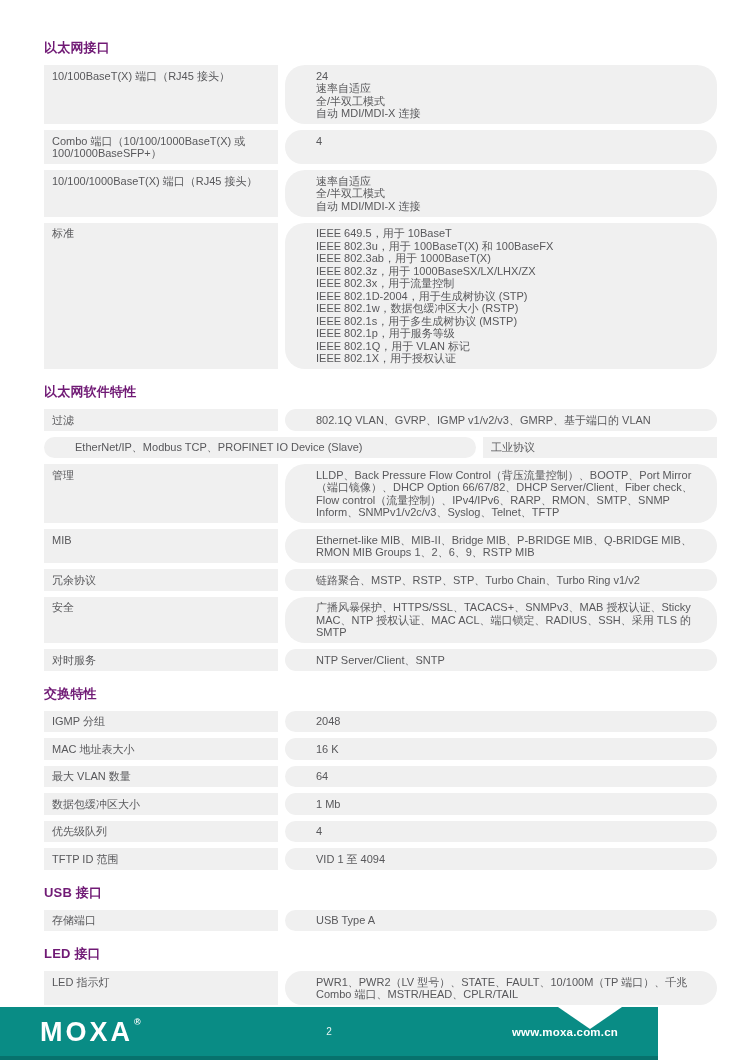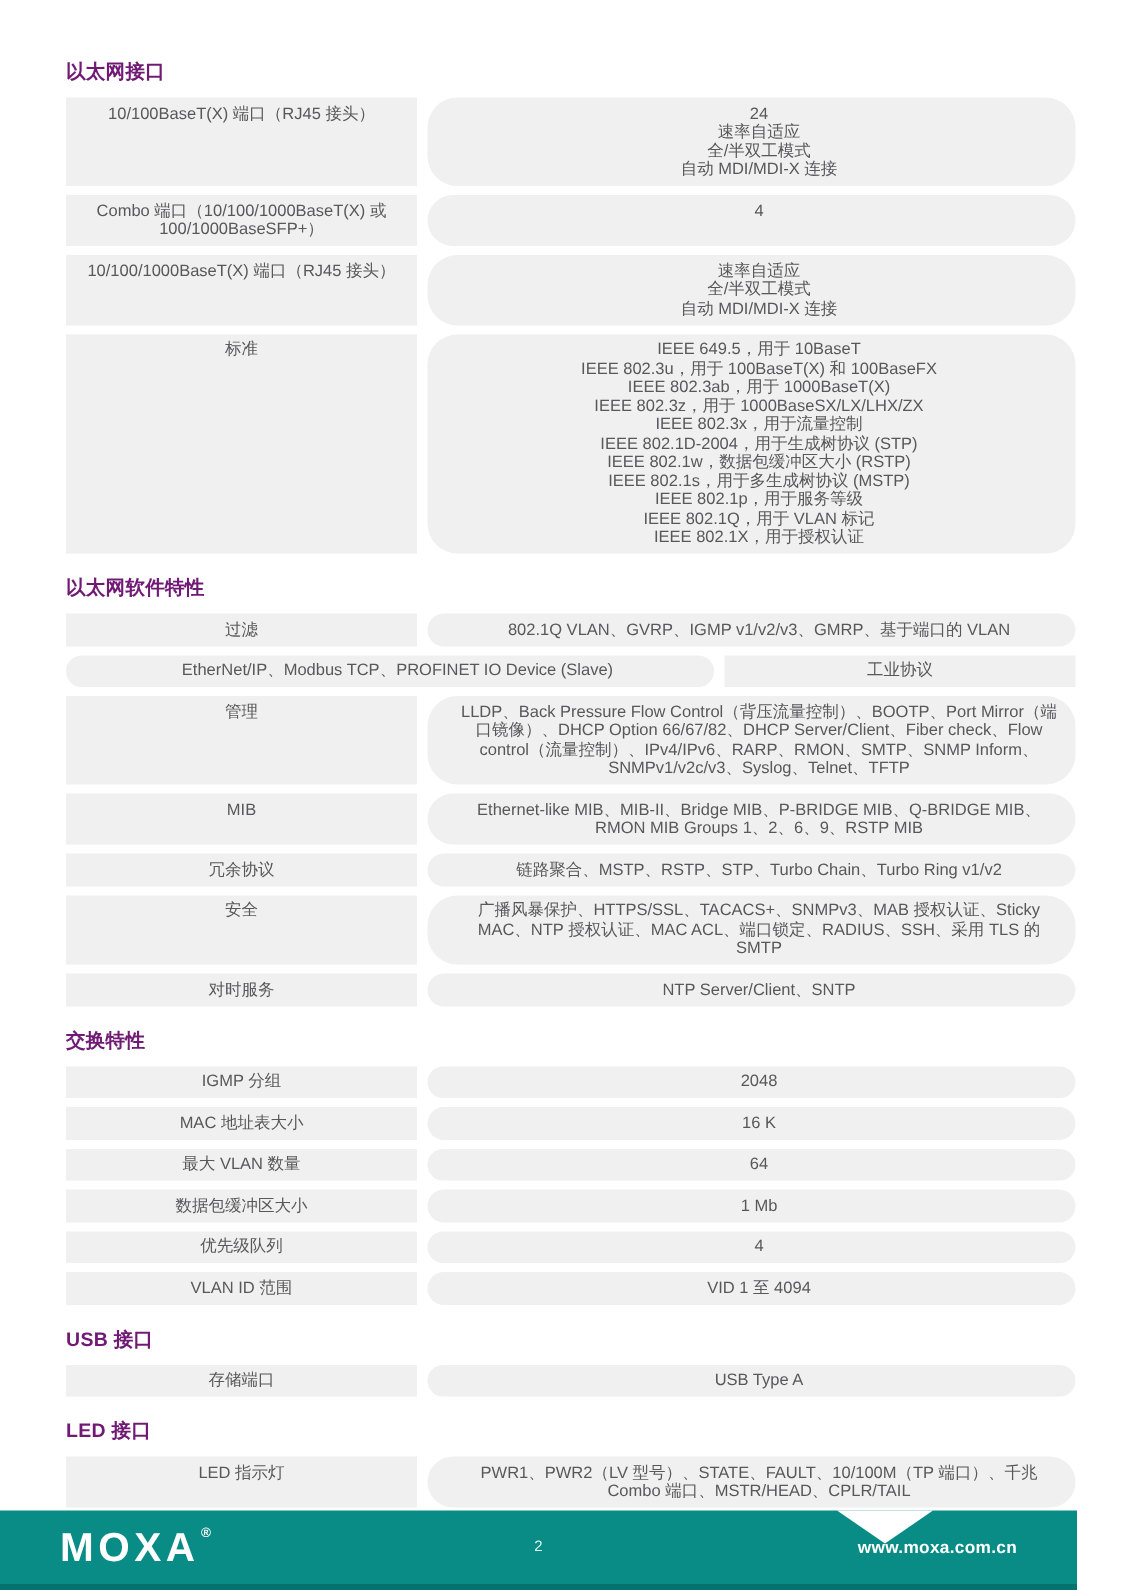--- a/index.html
+++ b/index.html
@@ -18,46 +18,45 @@
     font-weight: bold;
     color: #701a75;
     margin: 14px 0 8px 0;
     letter-spacing: 0.2px;
   }
   .spec-section:first-child h2 { margin-top: 9px; }
   .spec-row {
     display: flex;
     gap: 7px;
     margin-bottom: 6px;
-    text-align: center;
   }
   .cell {
     background: #f0f0f0;
     font-size: 11px;
     line-height: 12.5px;
     color: #58585b;
     padding: 4.5px 8px 4.5px 8px;
   }
   .label-cell {
     width: 234px;
     flex: 0 0 234px;
   }
   .value-cell {
     flex: 1;
-    padding-left: 20px;
+    padding-left: 31px;
     padding-right: 10px;
     border-radius: 20px;
   }
   .value-line { min-height: 12.5px; }
 
   
   .footer {
     position: absolute;
     left: 0; bottom: 0;
-    width: 718px; height: 53px;
+    width: 658px; height: 53px;
     background: #098c85;
     border-bottom: 4px solid rgba(0,0,0,0.18);
     display: flex;
     align-items: center;
   }
   .footer-notch {
     position: absolute;
     left: 558px; top: 0;
     width: 0; height: 0;
     border-left: 32px solid transparent;
@@ -223,21 +222,21 @@
             <div class="value-line">1 Mb</div>
           </div>
         </div>
         <div class="spec-row">
           <div class="cell label-cell">优先级队列</div>
           <div class="cell value-cell">
             <div class="value-line">4</div>
           </div>
         </div>
         <div class="spec-row">
-          <div class="cell label-cell">VLAN ID 范围</div>
+          <div class="cell label-cell">TFTP ID 范围</div>
           <div class="cell value-cell">
             <div class="value-line">VID 1 至 4094</div>
           </div>
         </div>
       </div>
   </section>
 
   <section class="spec-section">
     <h2>USB 接口</h2>
     <div class="spec-table">

